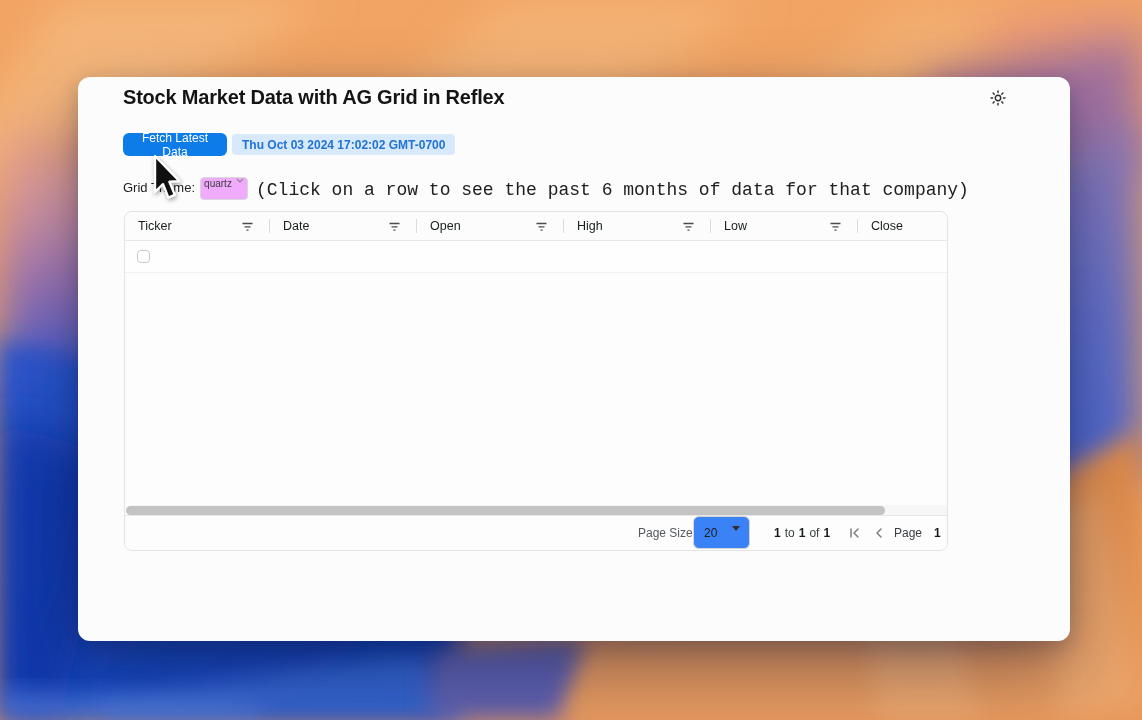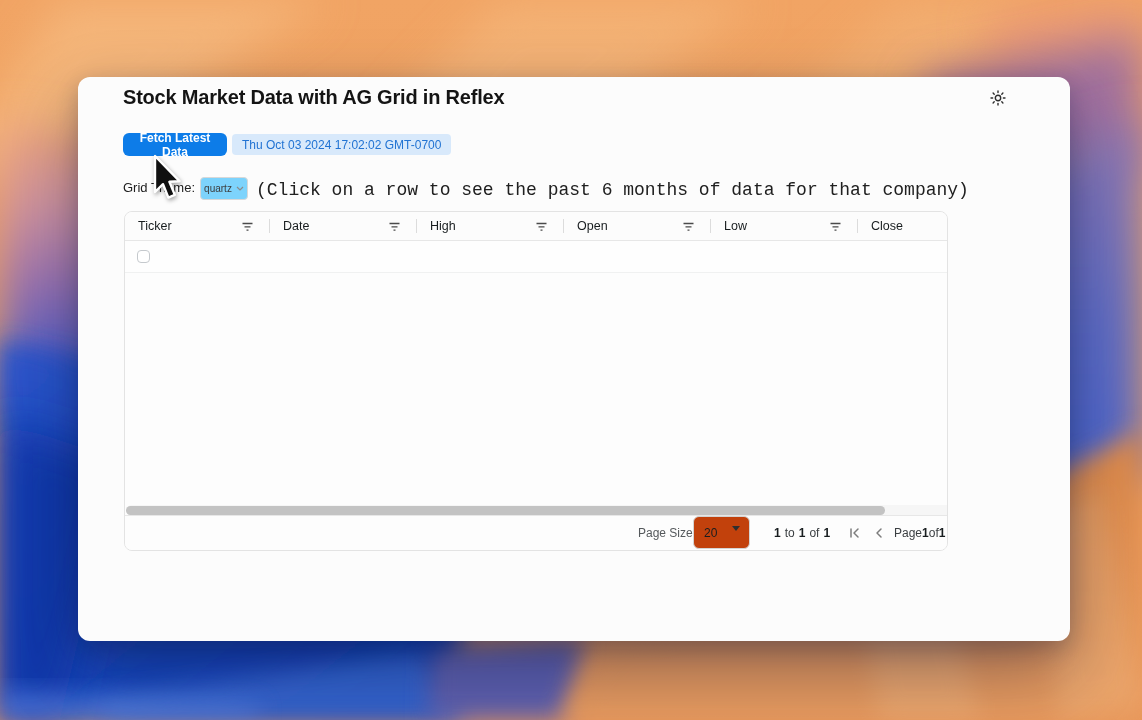--- a/index.html
+++ b/index.html
@@ -8,28 +8,28 @@
   .wallpaper{position:absolute;left:0;top:0;}
 
   
   .window{position:absolute;left:78px;top:77px;width:985px;height:564px;background:#fcfcfc;
           border-radius:12px;box-shadow:0 30px 70px rgba(10,20,60,.38),0 8px 22px rgba(10,20,60,.22);padding-left:7px;}
   .app-title{position:absolute;left:45px;top:9px;font-size:20px;font-weight:700;color:#141414;letter-spacing:-.2px;}
   .theme-toggle{position:absolute;left:907px;top:8px;width:26px;height:26px;border:none;background:transparent;
                 display:flex;align-items:center;justify-content:center;cursor:pointer;padding:0;}
 
   .fetch-btn{position:absolute;left:45px;top:56px;width:104px;height:23px;background:#0d7ce8;color:#fff;
-             border:none;border-radius:6px;font-size:12px;font-weight:700;font-family:"Liberation Sans",sans-serif;
+             border:none;border-radius:6px;font-size:12px;font-weight:400;font-family:"Liberation Sans",sans-serif;
              display:flex;align-items:center;justify-content:center;cursor:pointer;}
   .timestamp-badge{position:absolute;left:154px;top:57px;height:21px;padding:0 10px;background:#d8e9fb;color:#2173d3;
-                   border-radius:4px;font-size:12px;font-weight:400;display:flex;align-items:center;}
+                   border-radius:4px;font-size:12px;font-weight:700;display:flex;align-items:center;}
 
   .theme-row-label{position:absolute;left:45px;top:103px;font-size:13px;color:#202020;}
   .theme-select{position:absolute;left:122px;top:100px;width:46px;height:21px;border:1px solid #d8d8d8;border-radius:4px;
-                background:#7dd3fc;display:flex;align-items:center;justify-content:center;gap:4px;font-size:10px;color:#3c3c3c;cursor:pointer;}
+                background:#f0abfc;display:flex;justify-content:center;gap:4px;font-size:10px;color:#3c3c3c;cursor:pointer;}
   .theme-hint{position:absolute;left:178px;top:103px;font-size:18px;color:#202020;font-family:Liberation Mono, monospace;}
 
   
   .grid{position:absolute;left:46px;top:134px;width:824px;height:340px;background:#fdfdfd;border:1px solid #e3e3e3;
         border-radius:8px;box-sizing:border-box;overflow:hidden;color:#181d1f;}
   .grid-header{position:absolute;left:0;top:0;right:0;height:28px;background:#fcfcfc;border-bottom:1px solid #e7e7e7;display:flex;}
   .hcell{position:relative;flex:0 0 147px;display:flex;align-items:center;padding-left:13px;box-sizing:border-box;
          font-size:12.5px;font-weight:500;color:#181d1f;}
   .hcell.first{flex:0 0 145px;}
   .hfilter{position:absolute;right:17px;top:9px;width:11px;height:10px;display:block;cursor:pointer;}
@@ -38,28 +38,28 @@
   .row-checkbox{position:absolute;left:12px;top:9px;width:13px;height:13px;border:1.5px solid #c5c9cd;border-radius:4px;
                 background:#fff;box-sizing:border-box;cursor:pointer;}
   .body-vline{position:absolute;left:880px;top:28px;height:264px;width:1px;background:#ececec;}
 
   .hscroll{position:absolute;left:1px;top:293px;width:884px;height:11px;border-radius:6px;background:#f6f6f6;}
   .hscroll-thumb{position:absolute;left:0;top:1px;width:759px;height:9px;border-radius:5px;background:#c3c3c3;cursor:grab;}
 
   .paging-panel{position:absolute;left:0;right:0;bottom:0;height:34px;border-top:1px solid #e7e7e7;background:#fdfdfd;font-size:12px;}
   .paging-panel .abs{position:absolute;top:0;height:33px;display:flex;align-items:center;}
   .ps-label{left:513px;color:#55595c;}
-  .ps-select{left:568px;top:5px;width:57px;height:23px;border:1px solid #d4d4d4;border-radius:6px;background:#c2410c;
+  .ps-select{left:568px;top:5px;width:57px;height:23px;border:1px solid #d4d4d4;border-radius:6px;background:#3b82f6;
              box-sizing:border-box;display:flex;align-items:center;cursor:pointer;}
   .ps-select .val{margin-left:10px;color:#181d1f;font-size:12px;}
   .caret-down{position:absolute;right:9px;top:9px;width:0;height:0;border-left:4.5px solid transparent;
               border-right:4.5px solid transparent;border-top:5.5px solid #2f2f2f;}
   .range-sum{left:649px;gap:4px;color:#3a3e41;}
   .range-sum b,.page-sum b{font-weight:700;color:#181d1f;}
-  .page-sum{left:769px;gap:0;color:#3a3e41;}
+  .page-sum{left:769px;gap:12px;color:#3a3e41;}
   .nav-btn{position:absolute;top:10px;width:14px;height:14px;background:transparent;border:none;padding:0;cursor:pointer;
            display:flex;align-items:center;justify-content:center;}
   .nav-first{left:722px;} .nav-prev{left:747px;} .nav-next{left:831px;} .nav-last{left:854px;}
 
   .cursor{position:absolute;left:151px;top:154px;width:34px;height:50px;pointer-events:none;
           filter:drop-shadow(1px 2px 2px rgba(0,0,0,.35));}
 </style>
 </head>
 <body>
 
@@ -165,30 +165,30 @@
           <div class="hcell">
             <span class="hlabel">Date</span>
             <span class="hfilter"><svg width="11" height="10" viewBox="0 0 11 10" stroke="#4a4a4a" stroke-width="1.3">
                 <path d="M0.5 1.5 H10.5"></path>
                 <path d="M2.5 4.8 H8.5"></path>
                 <path d="M4.5 8.1 H6.5"></path>
               </svg></span>
             <span class="hsep"></span>
           </div>
           <div class="hcell">
+            <span class="hlabel">Open</span>
+            <span class="hfilter"><svg width="11" height="10" viewBox="0 0 11 10" stroke="#4a4a4a" stroke-width="1.3">
+                <path d="M0.5 1.5 H10.5"></path>
+                <path d="M2.5 4.8 H8.5"></path>
+                <path d="M4.5 8.1 H6.5"></path>
+              </svg></span>
+            <span class="hsep"></span>
+          </div>
+          <div class="hcell">
             <span class="hlabel">High</span>
-            <span class="hfilter"><svg width="11" height="10" viewBox="0 0 11 10" stroke="#4a4a4a" stroke-width="1.3">
-                <path d="M0.5 1.5 H10.5"></path>
-                <path d="M2.5 4.8 H8.5"></path>
-                <path d="M4.5 8.1 H6.5"></path>
-              </svg></span>
-            <span class="hsep"></span>
-          </div>
-          <div class="hcell">
-            <span class="hlabel">Open</span>
             <span class="hfilter"><svg width="11" height="10" viewBox="0 0 11 10" stroke="#4a4a4a" stroke-width="1.3">
                 <path d="M0.5 1.5 H10.5"></path>
                 <path d="M2.5 4.8 H8.5"></path>
                 <path d="M4.5 8.1 H6.5"></path>
               </svg></span>
             <span class="hsep"></span>
           </div>
           <div class="hcell">
             <span class="hlabel">Low</span>
             <span class="hfilter"><svg width="11" height="10" viewBox="0 0 11 10" stroke="#4a4a4a" stroke-width="1.3">

